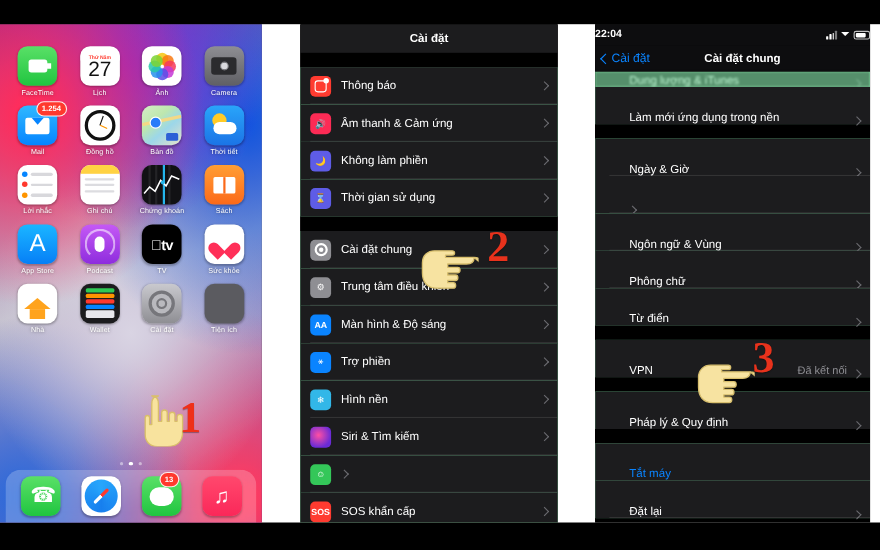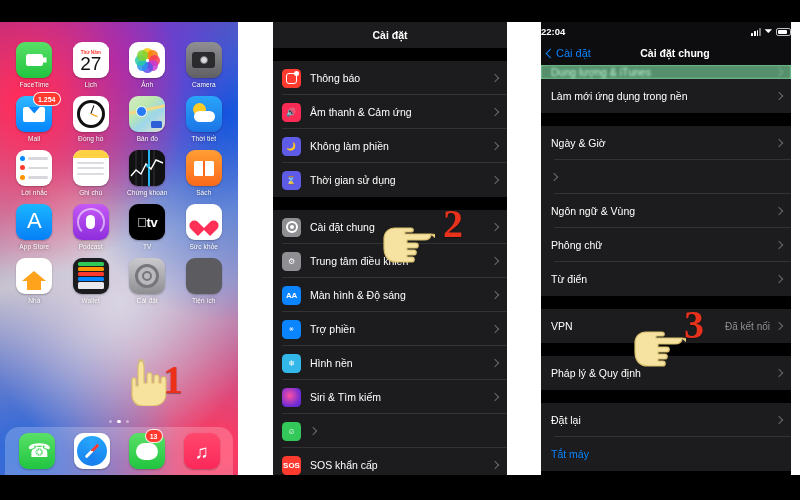--- a/index.html
+++ b/index.html
@@ -87,21 +87,21 @@
   .i-stocks svg{position:absolute;left:0;top:0;}
   .i-books{background:linear-gradient(180deg,#ff9f3a,#f56a1e);}
   .i-books .bk{width:20px;height:15px;background:#fff;border-radius:1.5px;position:relative;}
   .i-books .bk:after{content:"";position:absolute;left:9px;top:0;width:2px;height:100%;background:#f56a1e;}
   .i-appstore{background:linear-gradient(180deg,#21b5fc,#0b7ef0);}
   .i-appstore .a{color:#fff;font-size:22px;font-weight:300;line-height:1;margin-top:-3px;}
   .i-podcast{background:linear-gradient(180deg,#c25bf0,#8b2fd6);}
   .i-podcast .p{width:9px;height:14px;border-radius:5px;background:#fff;position:relative;}
   .i-podcast .ring{position:absolute;width:24px;height:24px;border:2px solid rgba(255,255,255,.55);
      border-radius:50%;border-bottom-color:transparent;}
-  .i-tv{background:#000;}
+  .i-tv{background:#000;border-radius:10px;}
   .i-tv .t{color:#fff;font-size:13px;font-weight:700;letter-spacing:-.4px;}
   .i-health{background:#fff;}
   .i-health .h{width:18px;height:16px;position:relative;}
   .i-health .h:before,.i-health .h:after{content:"";position:absolute;width:10px;height:15px;
      background:#fc3158;border-radius:6px 6px 0 0;top:0;}
   .i-health .h:before{left:0;transform:rotate(-45deg);transform-origin:100% 100%;}
   .i-health .h:after{right:0;transform:rotate(45deg);transform-origin:0 100%;}
   .i-home{background:#fff;}
   .i-home .hh{width:0;height:0;border-left:12px solid transparent;border-right:12px solid transparent;
      border-bottom:10px solid #ffa424;position:relative;}
@@ -162,21 +162,21 @@
 
   .list{background:#86efac;}
   .gap{height:13px;background:#000;}
   .row{height:34px;background:#1c1c1e;display:flex;align-items:center;padding:0 9px;
      position:relative;box-sizing:border-box;}
   .row:after{content:"";position:absolute;left:9px;right:0;bottom:0;height:1px;background:rgba(255,255,255,.10);}
   .row.last:after{display:none;}
   .row .sicon{width:19px;height:19px;border-radius:4.5px;flex:none;margin-right:9px;
      display:flex;align-items:center;justify-content:center;font-size:8px;color:#fff;overflow:hidden;}
   .row .rlabel{color:#fff;font-size:10.5px;flex:1;white-space:nowrap;}
-  .row.plain{padding-left:10px;}
+  .row.plain{padding-left:31px;align-items:flex-end;}
   .row.plain:after{left:13px;}
   .row .rvalue{color:#8e8e93;font-size:10px;margin-right:6px;}
   .chev{width:5px;height:5px;border-top:1.4px solid #6b6b70;border-right:1.4px solid #6b6b70;
      transform:rotate(45deg);flex:none;}
   .row.blue .rlabel{color:#0a84ff;}
   .row.faded{opacity:.45;filter:blur(1.1px);}
 
   
   .s-notif{background:#ff3b30;}
   .s-notif .g{width:11px;height:11px;border:1.6px solid #fff;border-radius:3px;box-sizing:border-box;position:relative;}
@@ -604,26 +604,26 @@
       <div class="list">
         <div class="row plain last">
           <span class="rlabel">Pháp lý &amp; Quy định</span>
           <span class="chev"></span>
         </div>
       </div>
 
       <div class="gap"></div>
 
       <div class="list">
+        <div class="row plain blue last">
+          <span class="rlabel">Tắt máy</span>
+        </div>
         <div class="row plain">
           <span class="rlabel">Đặt lại</span>
           <span class="chev"></span>
-        </div>
-        <div class="row plain blue last">
-          <span class="rlabel">Tắt máy</span>
         </div>
       </div>
 
       <div class="hand" style="left:79px;top:300px;">
         <svg width="66" height="50" viewBox="0 0 66 50">
           <g fill="#f7e3a1" stroke="#d8bf6e" stroke-width="1.2" stroke-linejoin="round">
             <path d="M62 16 c0 4 -3 6 -7 6 h-17 v3 h9 c3 0 3 5 0 5 h-9 v2 h7 c3 0 3 5 0 5 h-7 v2 h5 c3 0 3 5 0 5 h-15 c-9 0 -13 -6 -13 -14 v-9 c0 -7 5 -11 11 -11 h16 c3 0 3 4 0 4 h-6 v2 h26 c4 0 7 2 7 6 z"></path>
           </g>
         </svg>
       </div>

